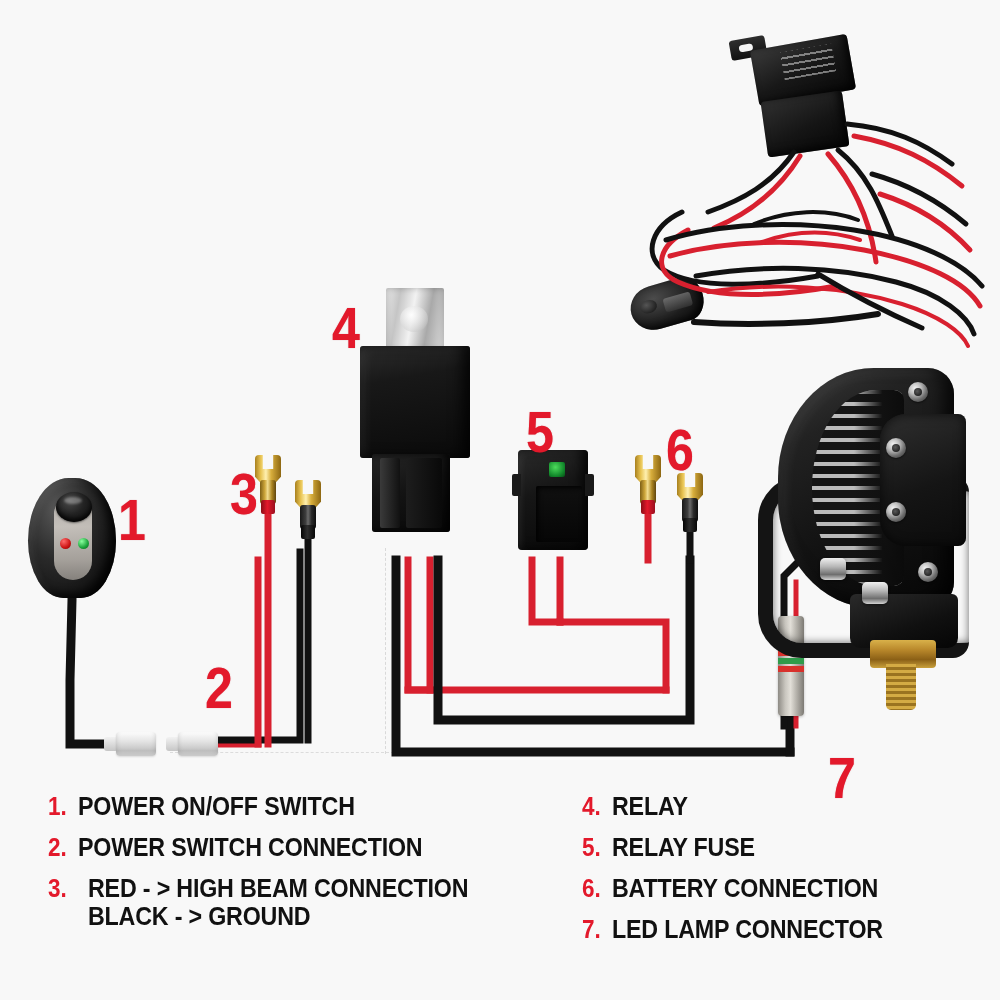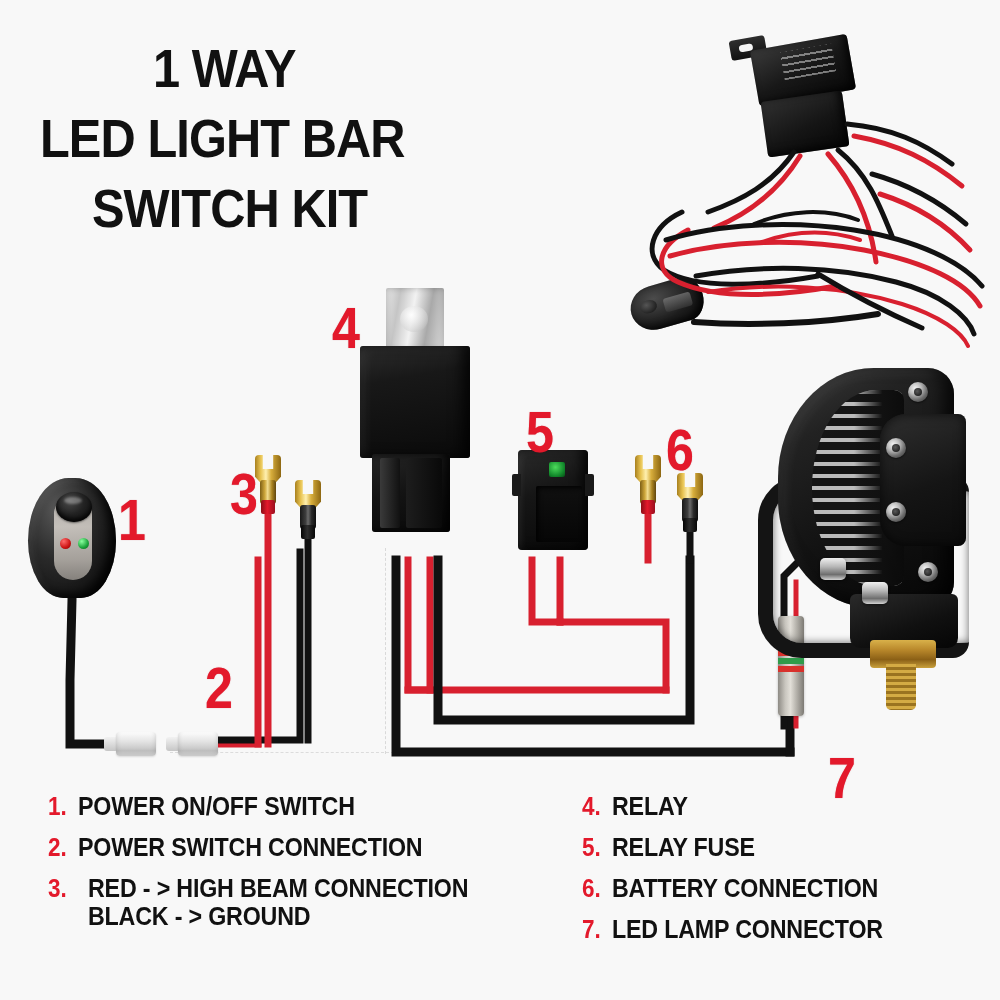--- a/index.html
+++ b/index.html
@@ -342,25 +342,20 @@
   }
   .guide-dash-h {
     position:absolute; border-top: 1px dashed #dcdcdc;
   }
 </style>
 </head>
 <body>
 
 <div id="root">
 
-  <div class="title-block">
-    <div class="title-line l1">1 WAY</div>
-    <div class="title-line l2">LED LIGHT BAR</div>
-    <div class="title-line l3">SWITCH KIT</div>
-  </div>
 
   <div id="harness">
     <div class="h-relay-tab"></div>
     <div class="h-relay"></div>
     <div class="h-relay-lbl"></div>
     <div class="h-fuse"></div>
     <div class="h-switch"></div>
     <svg width="372" height="330" style="position:absolute;left:0;top:0;">
       <g fill="none" stroke-linecap="round">
         <path d="M225 100 C 270 104, 300 118, 330 140" stroke="#111" stroke-width="5"></path>

